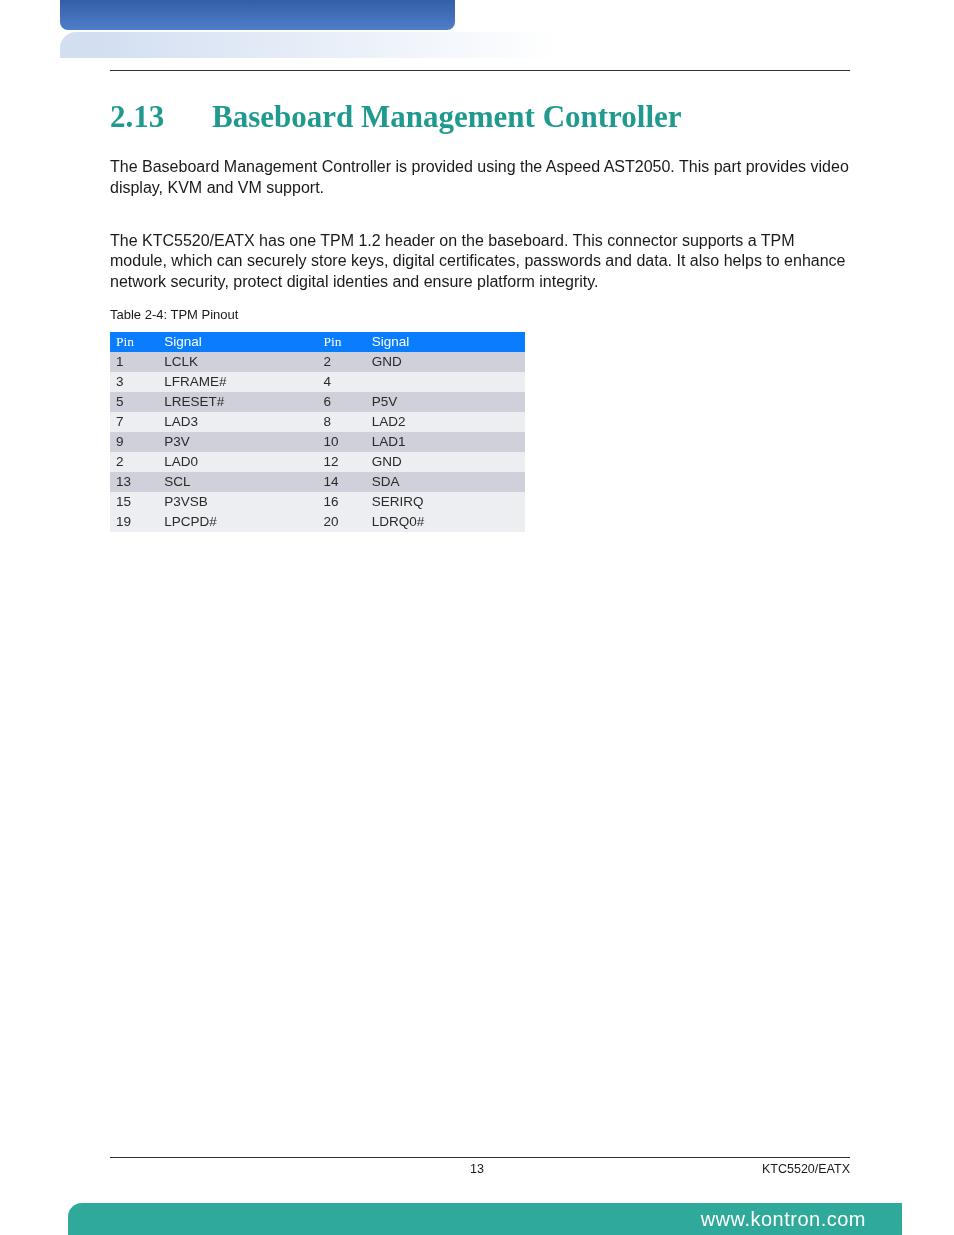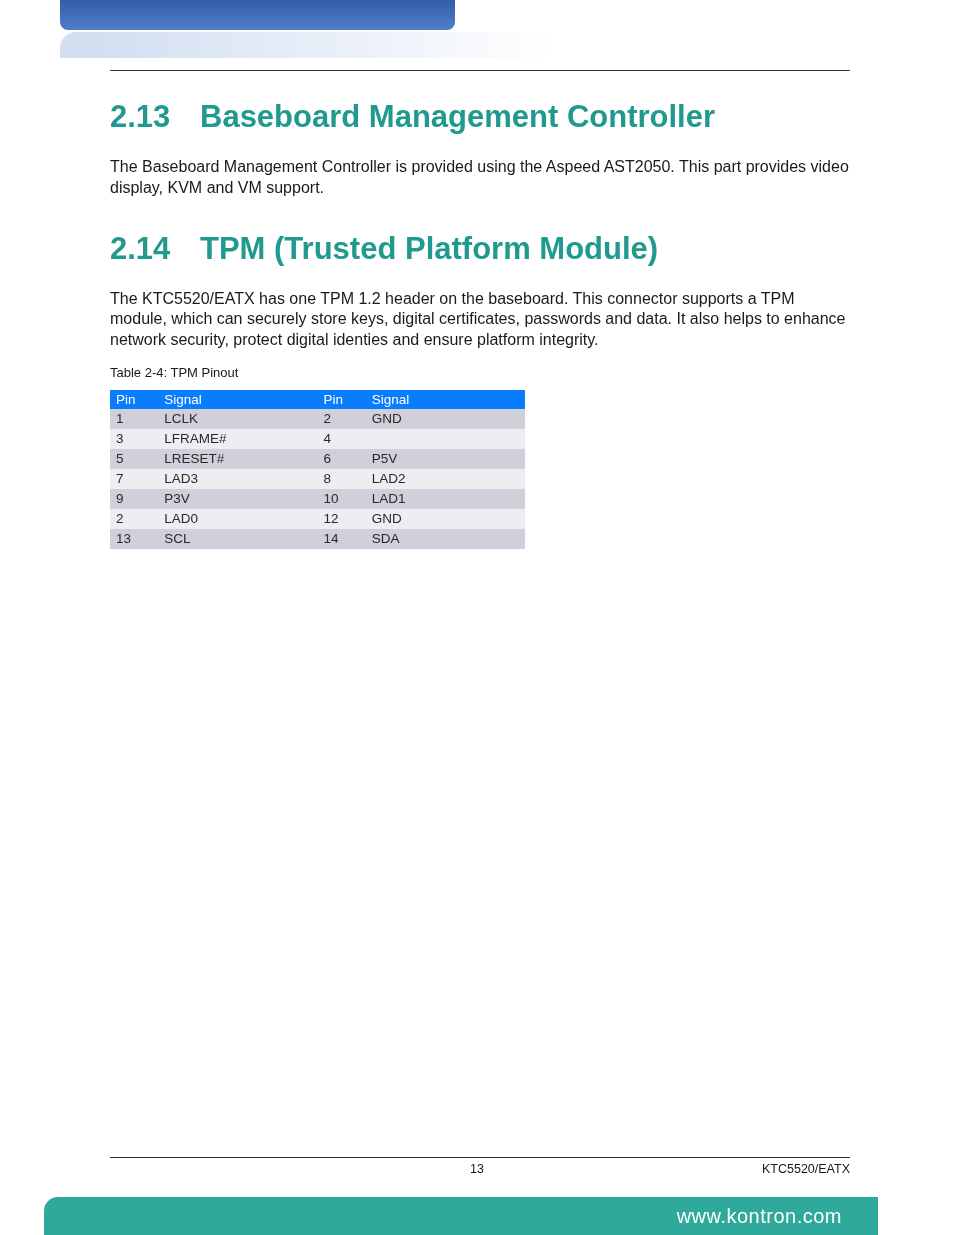--- a/index.html
+++ b/index.html
@@ -40,21 +40,22 @@
     margin-bottom: 28px;
   }
   h2 {
     color: #209a8f;
     font-weight: 600;
     font-size: 31px;
     font-stretch: condensed;
     letter-spacing: 0px;
     margin-bottom: 22px;
     display: flex;
-    gap: 26px;
+    gap: 38px;
+    font-family: Liberation Serif, serif;
   }
   .section-number { min-width: 64px; }
   p.body {
     font-size: 16px;
     line-height: 1.3;
     margin-bottom: 32px;
     font-stretch: semi-condensed;
   }
   .table-caption {
     font-size: 13px;
@@ -73,21 +74,21 @@
     text-align: left;
     font-weight: 400;
     padding: 2px 6px;
   }
   td {
     padding: 2.5px 6px;
     color: #2a2a2a;
   }
   tr.odd td  { background: #cfd0da; }
   tr.even td { background: #eceef2; }
-  .col-pin  { width: 48px; }
+  .col-pin  { width: 48px; font-family: Liberation Serif, serif; }
   .col-sig  { width: 158px; }
   .footer-rule {
     position: absolute;
     left: 110px; width: 740px;
     top: 1157px;
     border: 0;
     border-top: 1px solid #333;
   }
   .page-number {
     position: absolute;
@@ -95,22 +96,22 @@
     text-align: center;
     font-size: 12.5px;
   }
   .doc-id {
     position: absolute;
     top: 1162px; right: 104px;
     font-size: 12.5px;
   }
   .footer-bar {
     position: absolute;
-    left: 44px; bottom: 0;
-    width: 834px; height: 38px;
+    left: 68px; bottom: 0;
+    width: 834px; height: 32px;
     background: #2faa9a;
     border-top-left-radius: 14px;
     color: #fff;
     display: flex;
     justify-content: flex-end;
     align-items: center;
     padding-right: 36px;
     font-size: 20px;
     letter-spacing: 0.5px;
     font-stretch: semi-condensed;
@@ -124,24 +125,20 @@
 
 <div class="content">
   <hr class="top-rule">
 
   <h2>
     <span class="section-number">2.13</span>
     <span>Baseboard Management Controller</span>
   </h2>
   <p class="body">The Baseboard Management Controller is provided using the Aspeed AST2050. This part provides video display, KVM and VM support.</p>
 
-  <h2>
-    <span class="section-number">2.14</span>
-    <span>TPM (Trusted Platform Module)</span>
-  </h2>
   <p class="body" style="margin-bottom:14px">The KTC5520/EATX has one TPM 1.2  header on the baseboard. This connector supports a TPM module, which can securely store keys, digital certificates, passwords and data. It also helps to enhance network security, protect digital identies and ensure platform integrity.</p>
 
   <div class="table-caption">Table 2-4: TPM Pinout</div>
 
   <table>
     <thead>
       <tr>
         <th class="col-pin">Pin</th>
         <th class="col-sig">Signal</th>
         <th class="col-pin">Pin</th>
@@ -184,20 +181,32 @@
           <td>LAD0</td>
           <td>12</td>
           <td>GND</td>
         </tr>
         <tr class="odd">
           <td>13</td>
           <td>SCL</td>
           <td>14</td>
           <td>SDA</td>
         </tr>
+        <tr class="even">
+          <td>15</td>
+          <td>P3VSB</td>
+          <td>16</td>
+          <td>SERIRQ</td>
+        </tr>
+        <tr class="even">
+          <td>19</td>
+          <td>LPCPD#</td>
+          <td>20</td>
+          <td>LDRQ0#</td>
+        </tr>
       </tbody>
   </table>
 </div>
 
 <hr class="footer-rule">
 <div class="page-number">13</div>
 <div class="doc-id">KTC5520/EATX</div>
 <div class="footer-bar">
   <span>www.kontron.com</span>
 </div>

